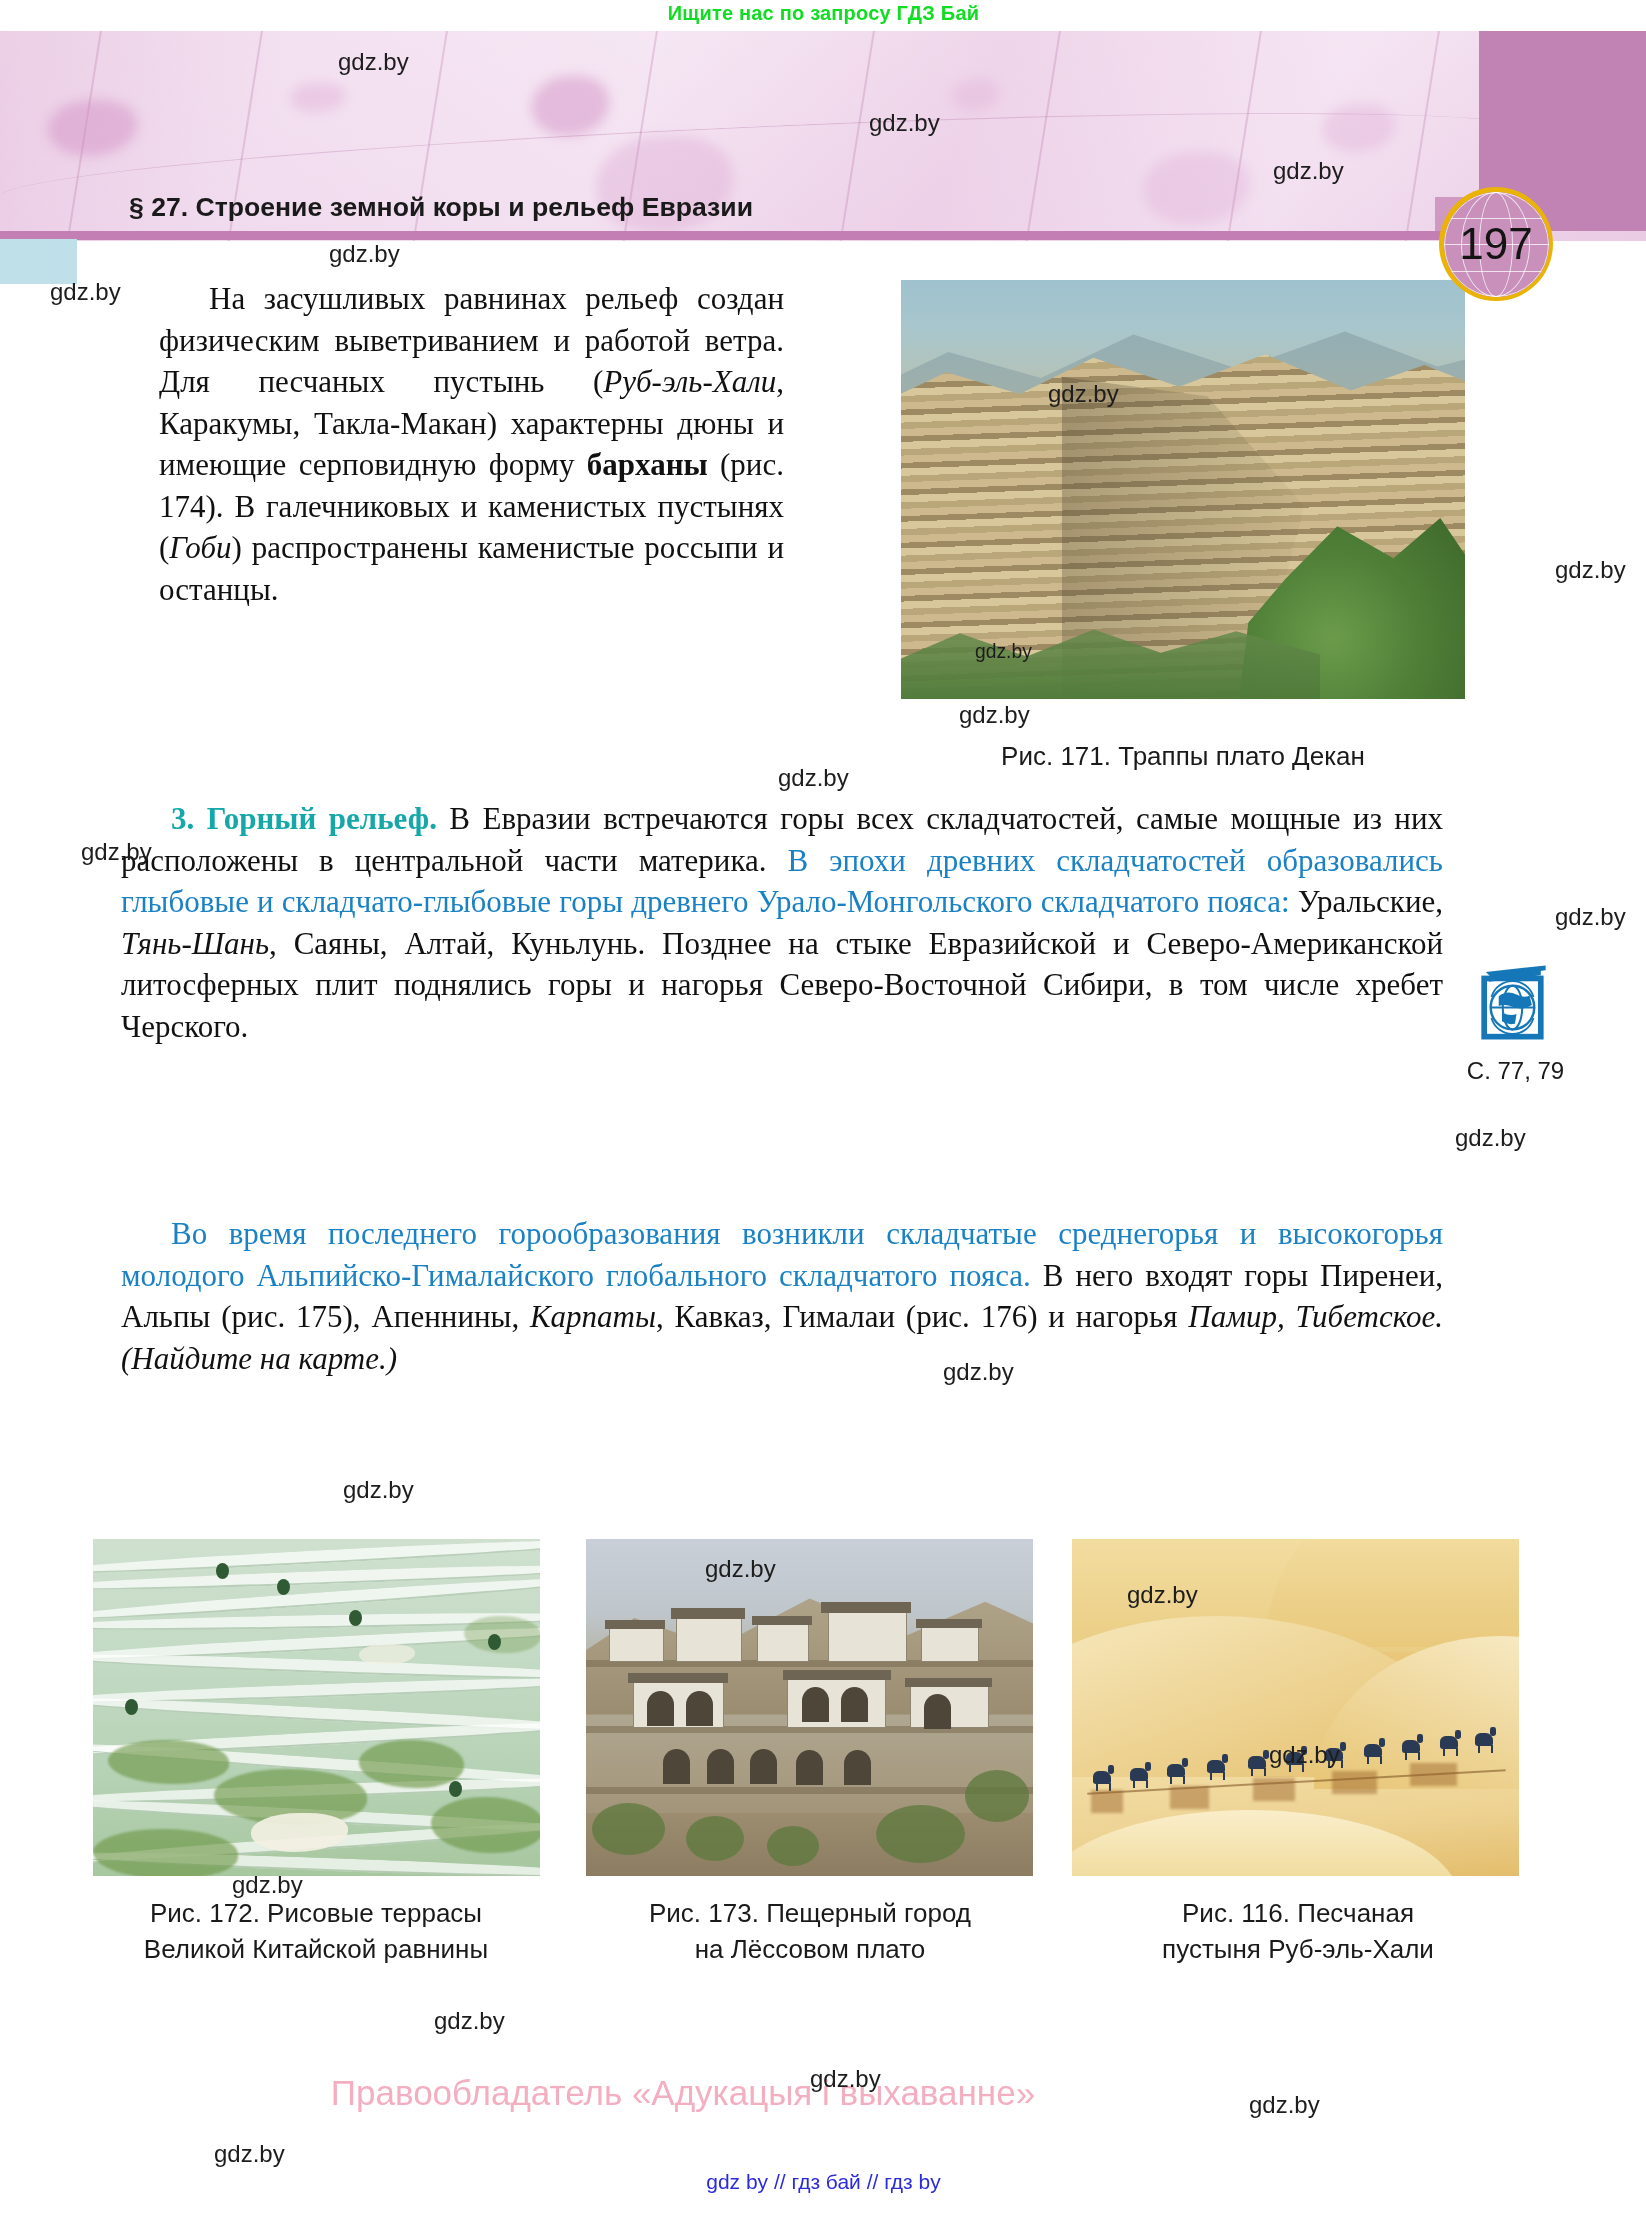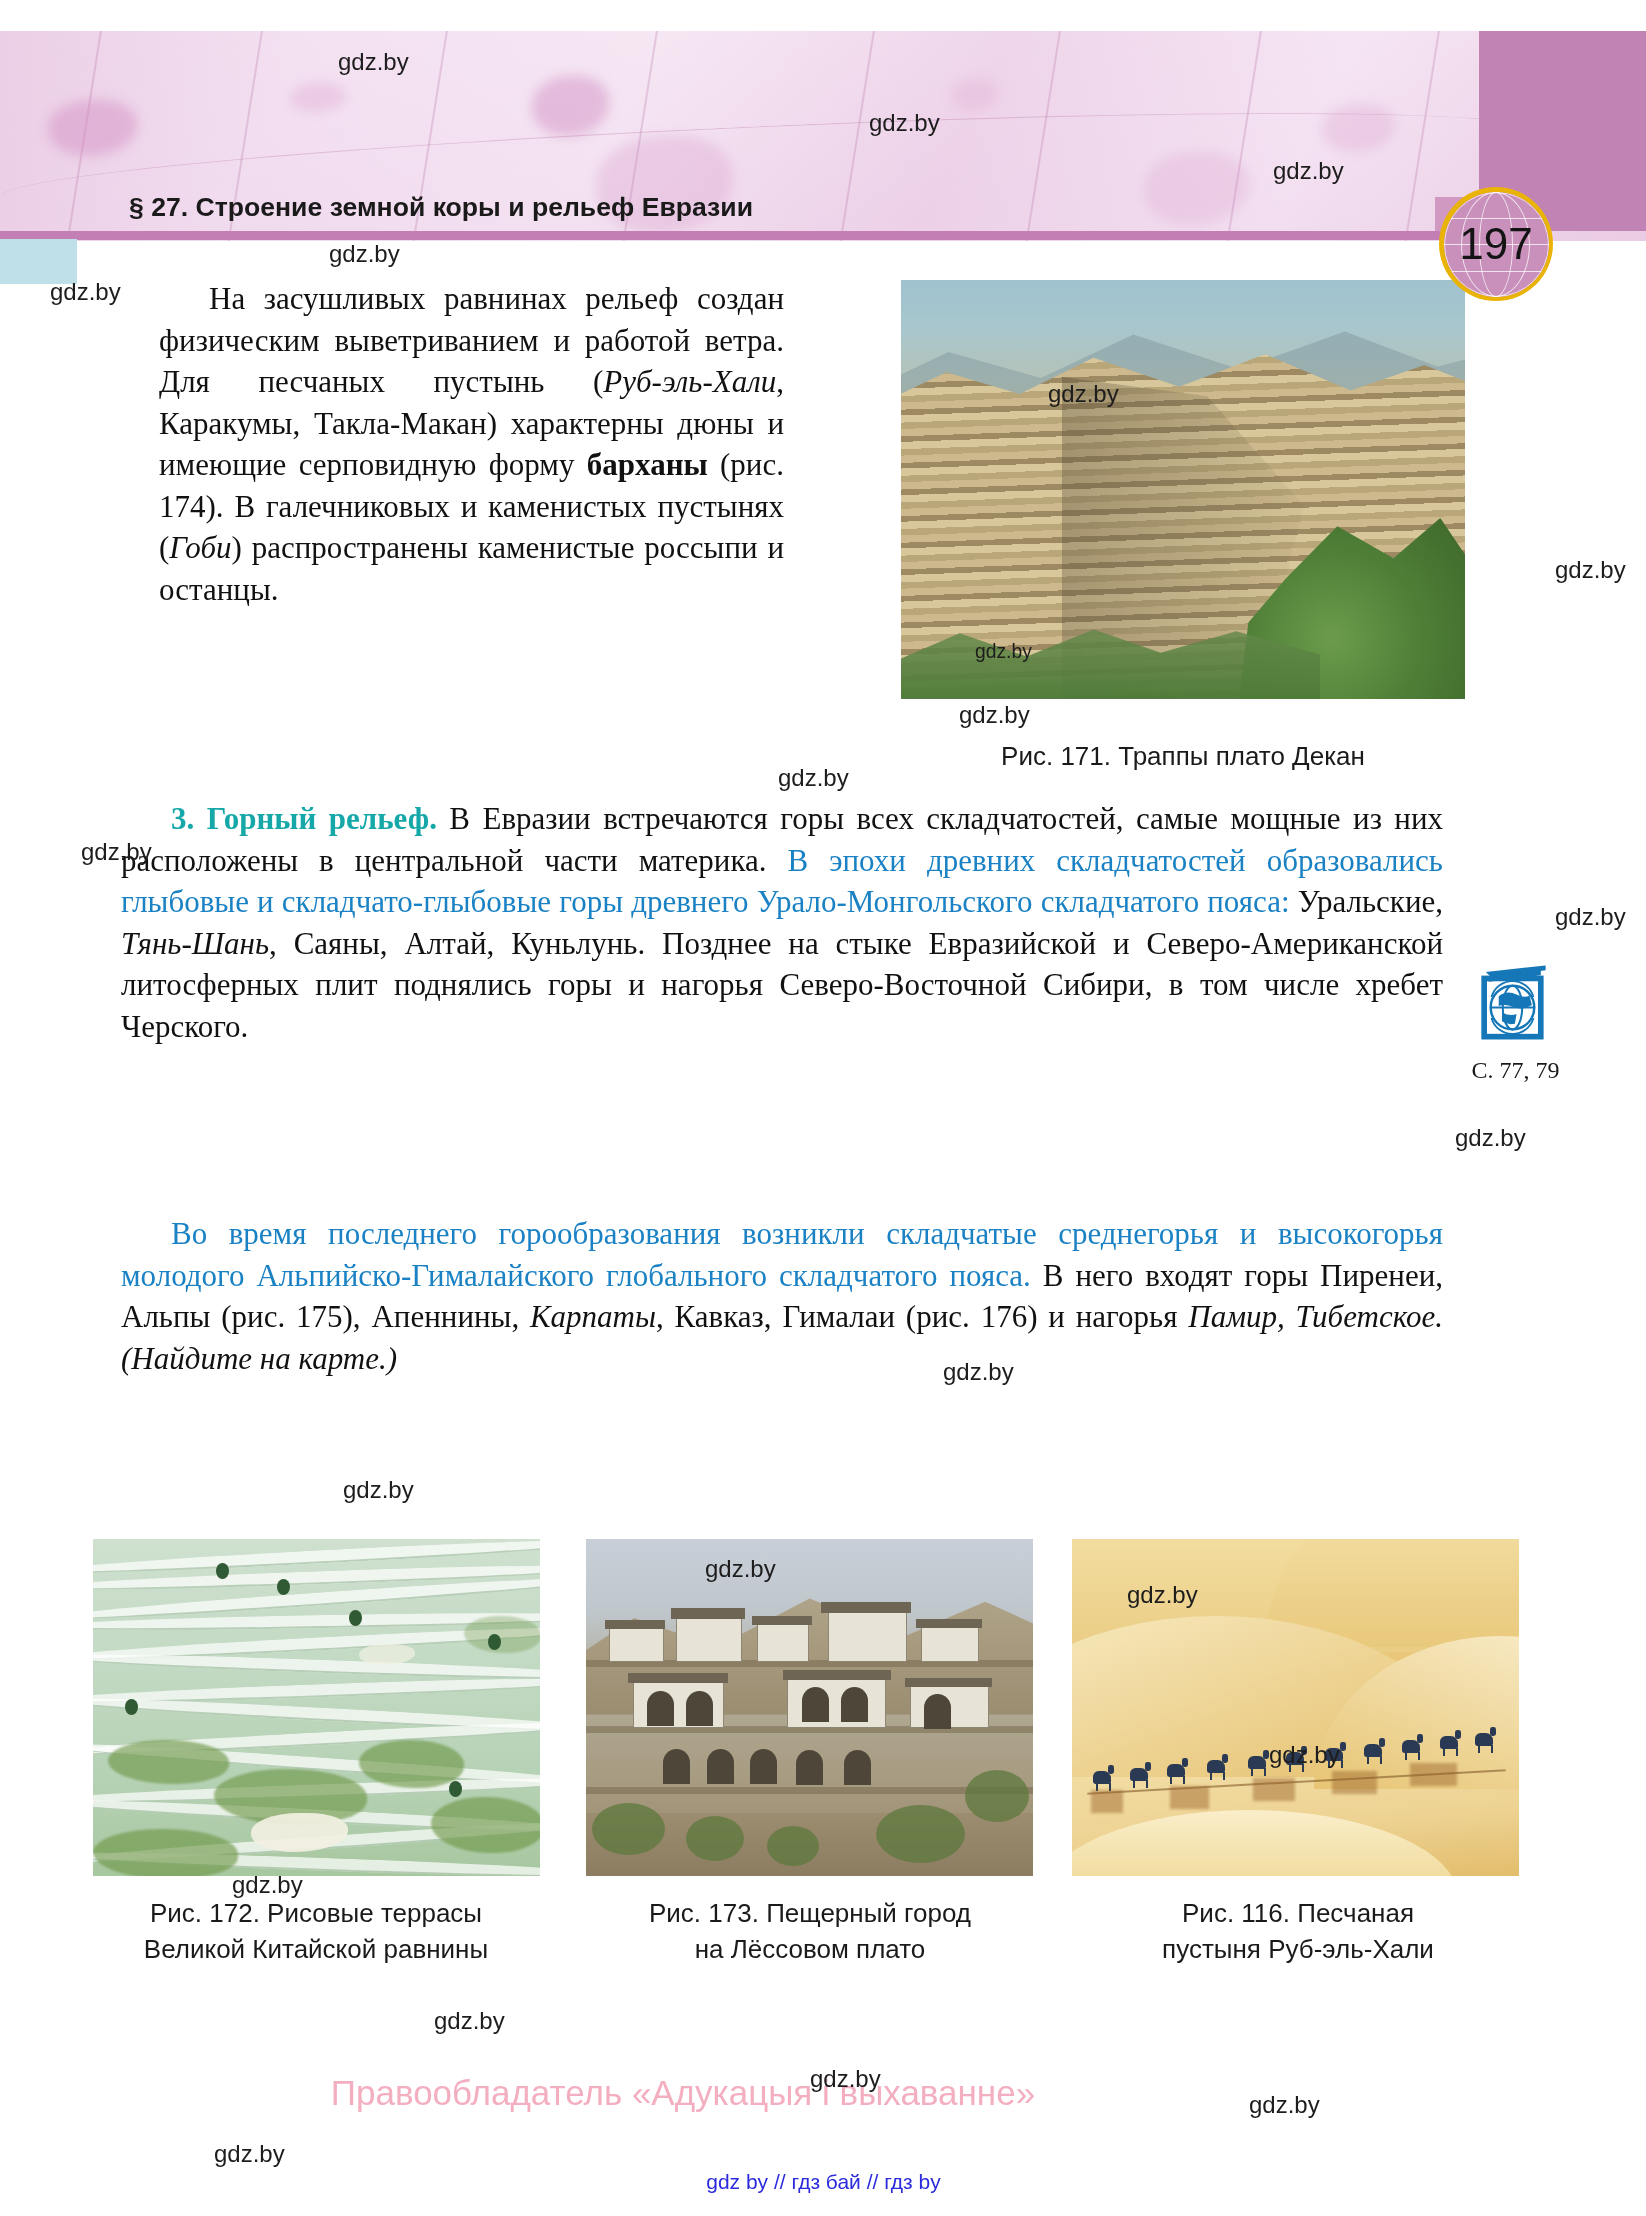--- a/index.html
+++ b/index.html
@@ -277,21 +277,21 @@
     left: 1468px;
     width: 93px;
     height: 89px;
   }
   .atlas-label {
     position: absolute;
     top: 1057px;
     left: 1451px;
     width: 129px;
     text-align: center;
-    font-family: Liberation Serif, serif;
+    font-family: Liberation Sans, sans-serif;
     font-size: 24px;
     color: #1a1a1a;
   }
 
   
   .figrow { position: absolute; top: 1539px; left: 0; width: 1647px; height: 347px; }
   .figbox {
     position: absolute;
     width: 447px;
     height: 337px;
@@ -670,15 +670,18 @@
       <div class="wm" style="left: 705px; top: 1555px; font-size: 24px;">gdz.by</div>
       <div class="wm" style="left: 1127px; top: 1581px; font-size: 24px;">gdz.by</div>
       <div class="wm" style="left: 1269px; top: 1741px; font-size: 24px;">gdz.by</div>
       <div class="wm" style="left: 232px; top: 1871px; font-size: 24px;">gdz.by</div>
       <div class="wm" style="left: 434px; top: 2007px; font-size: 24px;">gdz.by</div>
       <div class="wm" style="left: 810px; top: 2065px; font-size: 24px;">gdz.by</div>
       <div class="wm" style="left: 1249px; top: 2091px; font-size: 24px;">gdz.by</div>
       <div class="wm" style="left: 214px; top: 2140px; font-size: 24px;">gdz.by</div>
     </div>
 
+  <div class="top-banner">
+    <div class="top-banner-text">Ищите нас по запросу ГДЗ Бай</div>
+  </div>
 
 </div>
 
 
 </body></html>

